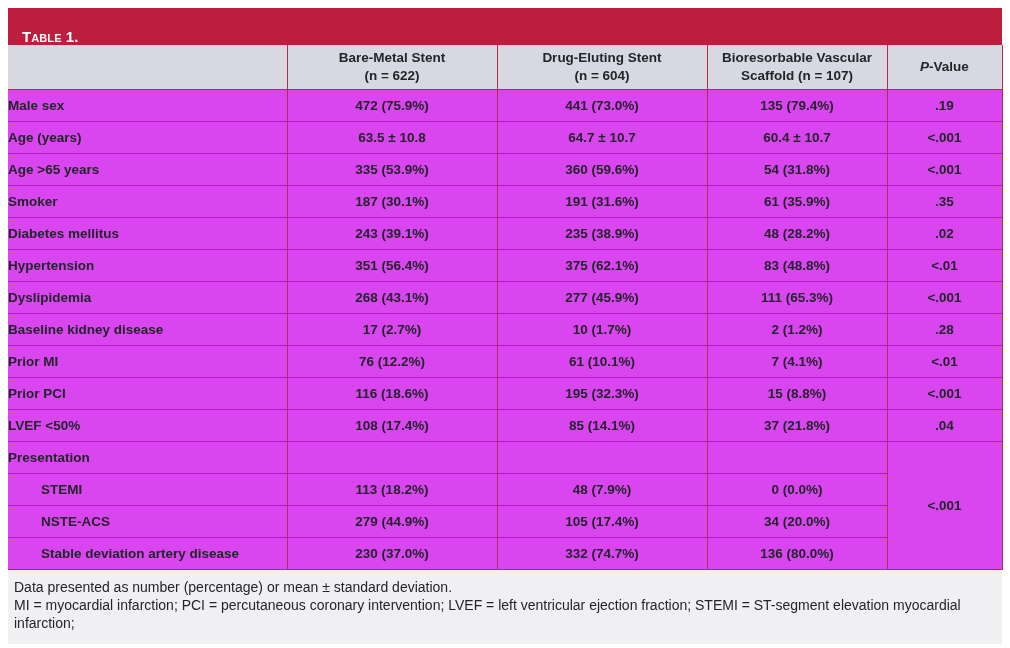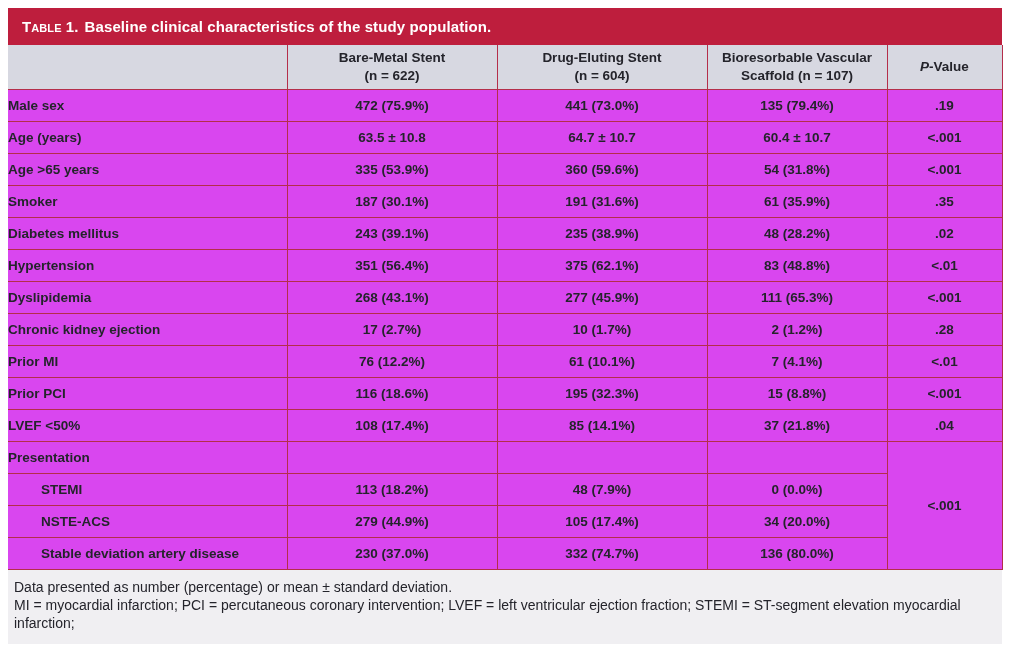--- a/index.html
+++ b/index.html
@@ -15,21 +15,21 @@
     position: absolute;
     left: 8px;
     top: 8px;
     width: 994px;
   }
   .titlebar {
     background: #be1e3d;
     color: #ffffff;
     height: 37px;
     display: flex;
-    align-items: center;
+    align-items: flex-end;
     padding: 0 14px;
     box-sizing: border-box;
     font-size: 15px;
     font-weight: bold;
     letter-spacing: 0.1px;
   }
   .titlebar .smallcaps {
     font-variant: small-caps;
     margin-right: 6px;
   }
@@ -85,21 +85,20 @@
   }
   .footnote-line { white-space: normal; }
 </style>
 </head>
 <body>
 
 <div class="table-container">
 
   <div class="titlebar">
     <span class="smallcaps">Table 1.</span>
-    <span>Baseline clinical characteristics of the study population.</span>
   </div>
 
   <table class="data-table">
     <colgroup>
       <col style="width:279px">
         <col style="width:210px">
         <col style="width:210px">
         <col style="width:180px">
         <col style="width:115px">
     </colgroup>
@@ -165,21 +164,21 @@
         <td class="p-cell">&lt;.01</td>
       </tr>
       <tr>
         <td class="label-cell first-col">Dyslipidemia</td>
         <td>268 (43.1%)</td>
         <td>277 (45.9%)</td>
         <td>111 (65.3%)</td>
         <td class="p-cell">&lt;.001</td>
       </tr>
       <tr>
-        <td class="label-cell first-col">Chronic kidney ejection</td>
+        <td class="label-cell first-col">Baseline kidney disease</td>
         <td>17 (2.7%)</td>
         <td>10 (1.7%)</td>
         <td>2 (1.2%)</td>
         <td class="p-cell">.28</td>
       </tr>
       <tr>
         <td class="label-cell first-col">Prior MI</td>
         <td>76 (12.2%)</td>
         <td>61 (10.1%)</td>
         <td>7 (4.1%)</td>

